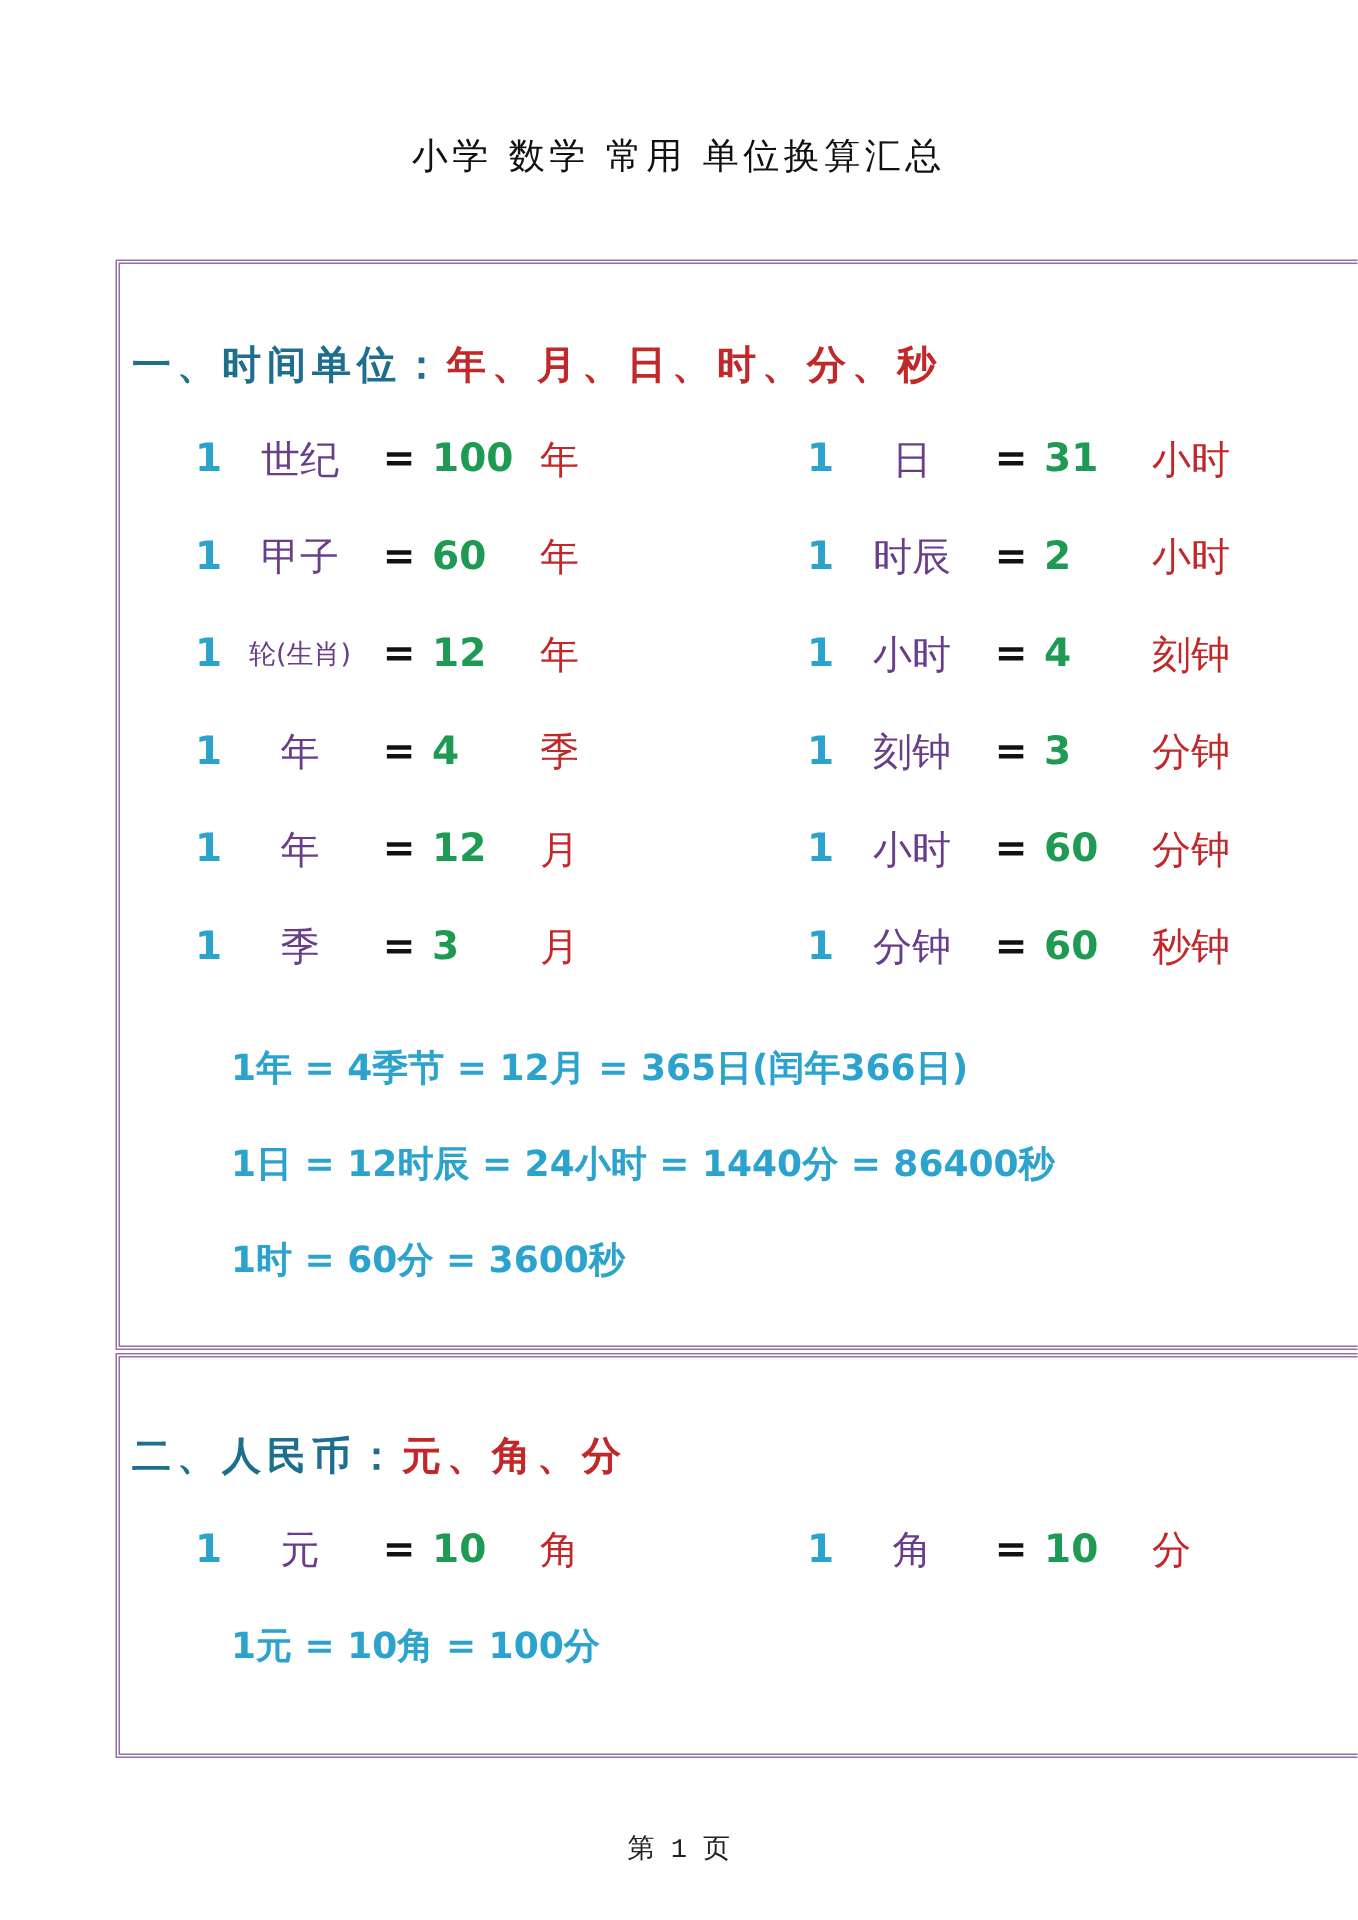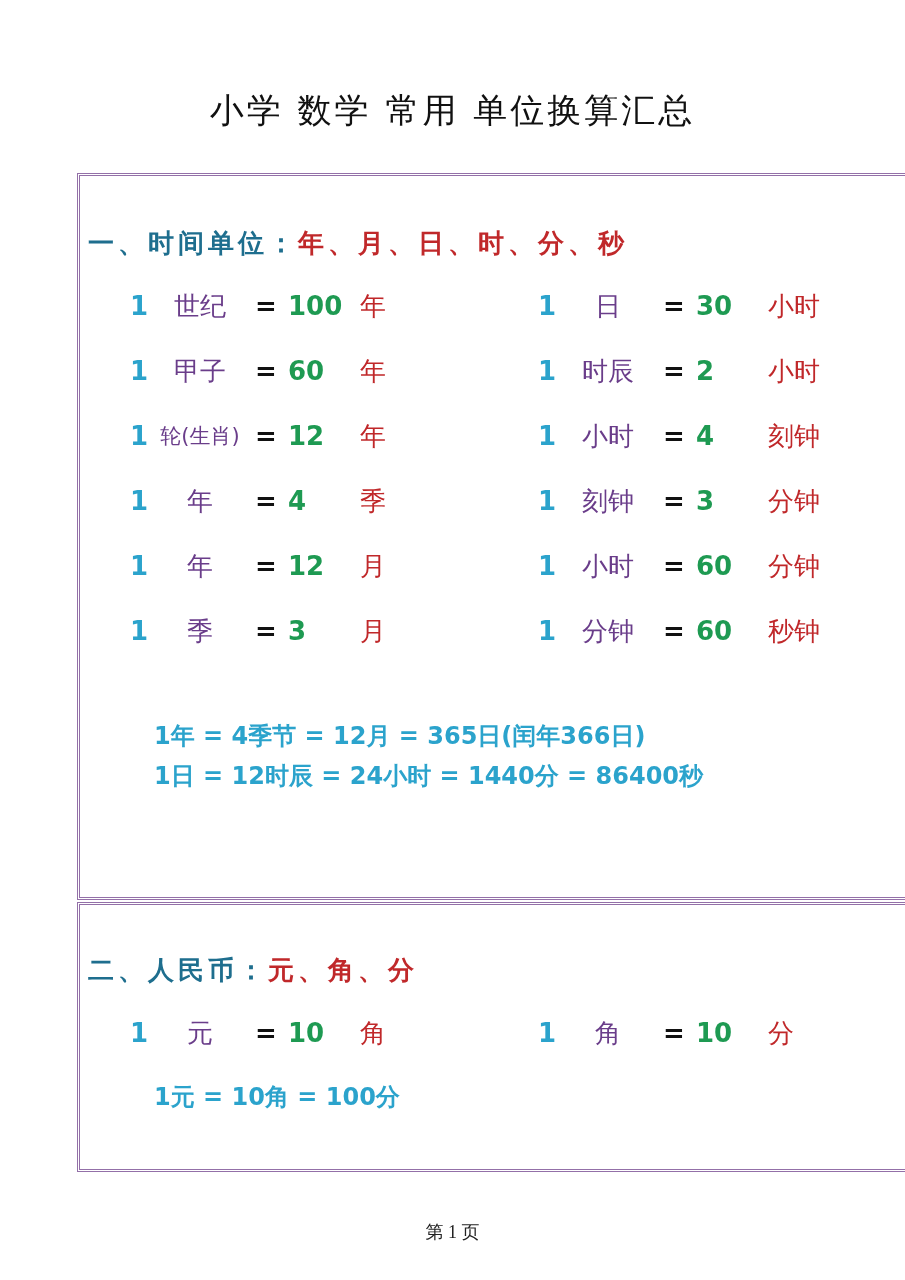--- a/index.html
+++ b/index.html
@@ -1,35 +1,35 @@
 <!DOCTYPE html>
 <html><head>
 <meta charset="utf-8">
 <style>
   html, body { margin:0; padding:0; background:#ffffff; }
   body { width:905px; height:1280px; position:relative; overflow:hidden;
          font-family:"DejaVu Sans", sans-serif; }
   .title { position:absolute; top:88px; left:0; width:905px; text-align:center;
-           font-family:"DejaVu Serif", serif; font-size:34px; color:#111; letter-spacing:3px; }
+           font-family:"DejaVu Serif", serif; font-size:24px; color:#111; letter-spacing:3px; }
   .box { position:absolute; left:77px; width:840px; border:3px double #9370a8; box-sizing:border-box; }
   #box1 { top:173px; height:727px; }
   #box2 { top:902px; height:270px; }
   .heading { position:absolute; left:8px; font-size:26px; font-weight:bold; letter-spacing:4px; }
   .heading .h-main { color:#1e6e8e; }
   .heading .h-units { color:#c0282a; }
   .row { position:absolute; height:40px; font-size:26px; display:flex; align-items:center; }
   .num1 { color:#2ba3cc; font-weight:bold; width:26px; }
   .unit-l { color:#6a3d8a; width:88px;text-align:center; }
-  .unit-l.small { font-size:21px; }
+  .unit-l.small { font-size:18px; }
   .eq { color:#111; font-weight:bold; width:44px; text-align:center; }
   .val { color:#1e9a52; font-weight:bold; width:64px; text-align:left; padding-right:8px; }
   .unit-r { color:#c0282a; }
   .formula { position:absolute; left:74px; font-size:24px; color:#2ba3cc; font-weight:bold; }
   .footer { position:absolute; top:1220px; left:0; width:905px; text-align:center;
-            font-family:Liberation Serif, serif; font-size:18px; color:#222; }
+            font-family:Liberation Mono, monospace; font-size:18px; color:#222; }
 </style>
 </head>
 <body>
 
 <div class="title">小学 数学 常用 单位换算汇总</div>
 
 <div class="box" id="box1">
   <div class="heading" style="top:50px;">
     <span class="h-main">一、时间单位：</span><span class="h-units">年、月、日、时、分、秒</span>
   </div>
@@ -74,21 +74,21 @@
     <span class="unit-l">季</span>
     <span class="eq">=</span>
     <span class="val">3</span>
     <span class="unit-r">月</span>
   </div>
 
   <div class="row" style="top:110px;left:458px;">
     <span class="num1">1</span>
     <span class="unit-l">日</span>
     <span class="eq">=</span>
-    <span class="val">30</span>
+    <span class="val">31</span>
     <span class="unit-r">小时</span>
   </div>
   <div class="row" style="top:175px;left:458px;">
     <span class="num1">1</span>
     <span class="unit-l">时辰</span>
     <span class="eq">=</span>
     <span class="val">2</span>
     <span class="unit-r">小时</span>
   </div>
   <div class="row" style="top:240px;left:458px;">
@@ -113,22 +113,23 @@
     <span class="unit-r">分钟</span>
   </div>
   <div class="row" style="top:435px;left:458px;">
     <span class="num1">1</span>
     <span class="unit-l">分钟</span>
     <span class="eq">=</span>
     <span class="val">60</span>
     <span class="unit-r">秒钟</span>
   </div>
 
-  <div class="formula" style="top:520px;margin-top:24px;">1年 = 4季节 = 12月 = 365日(闰年366日)</div>
+  <div class="formula" style="top:520px;">1年 = 4季节 = 12月 = 365日(闰年366日)</div>
   <div class="formula" style="top:584px;">1日 = 12时辰 = 24小时 = 1440分 = 86400秒</div>
+  <div class="formula" style="top:648px;">1时 = 60分 = 3600秒</div>
 </div>
 
 <div class="box" id="box2">
   <div class="heading" style="top:48px;">
     <span class="h-main">二、人民币：</span><span class="h-units">元、角、分</span>
   </div>
   <div class="row" style="top:108px;left:50px;">
     <span class="num1">1</span>
     <span class="unit-l">元</span>
     <span class="eq">=</span>

